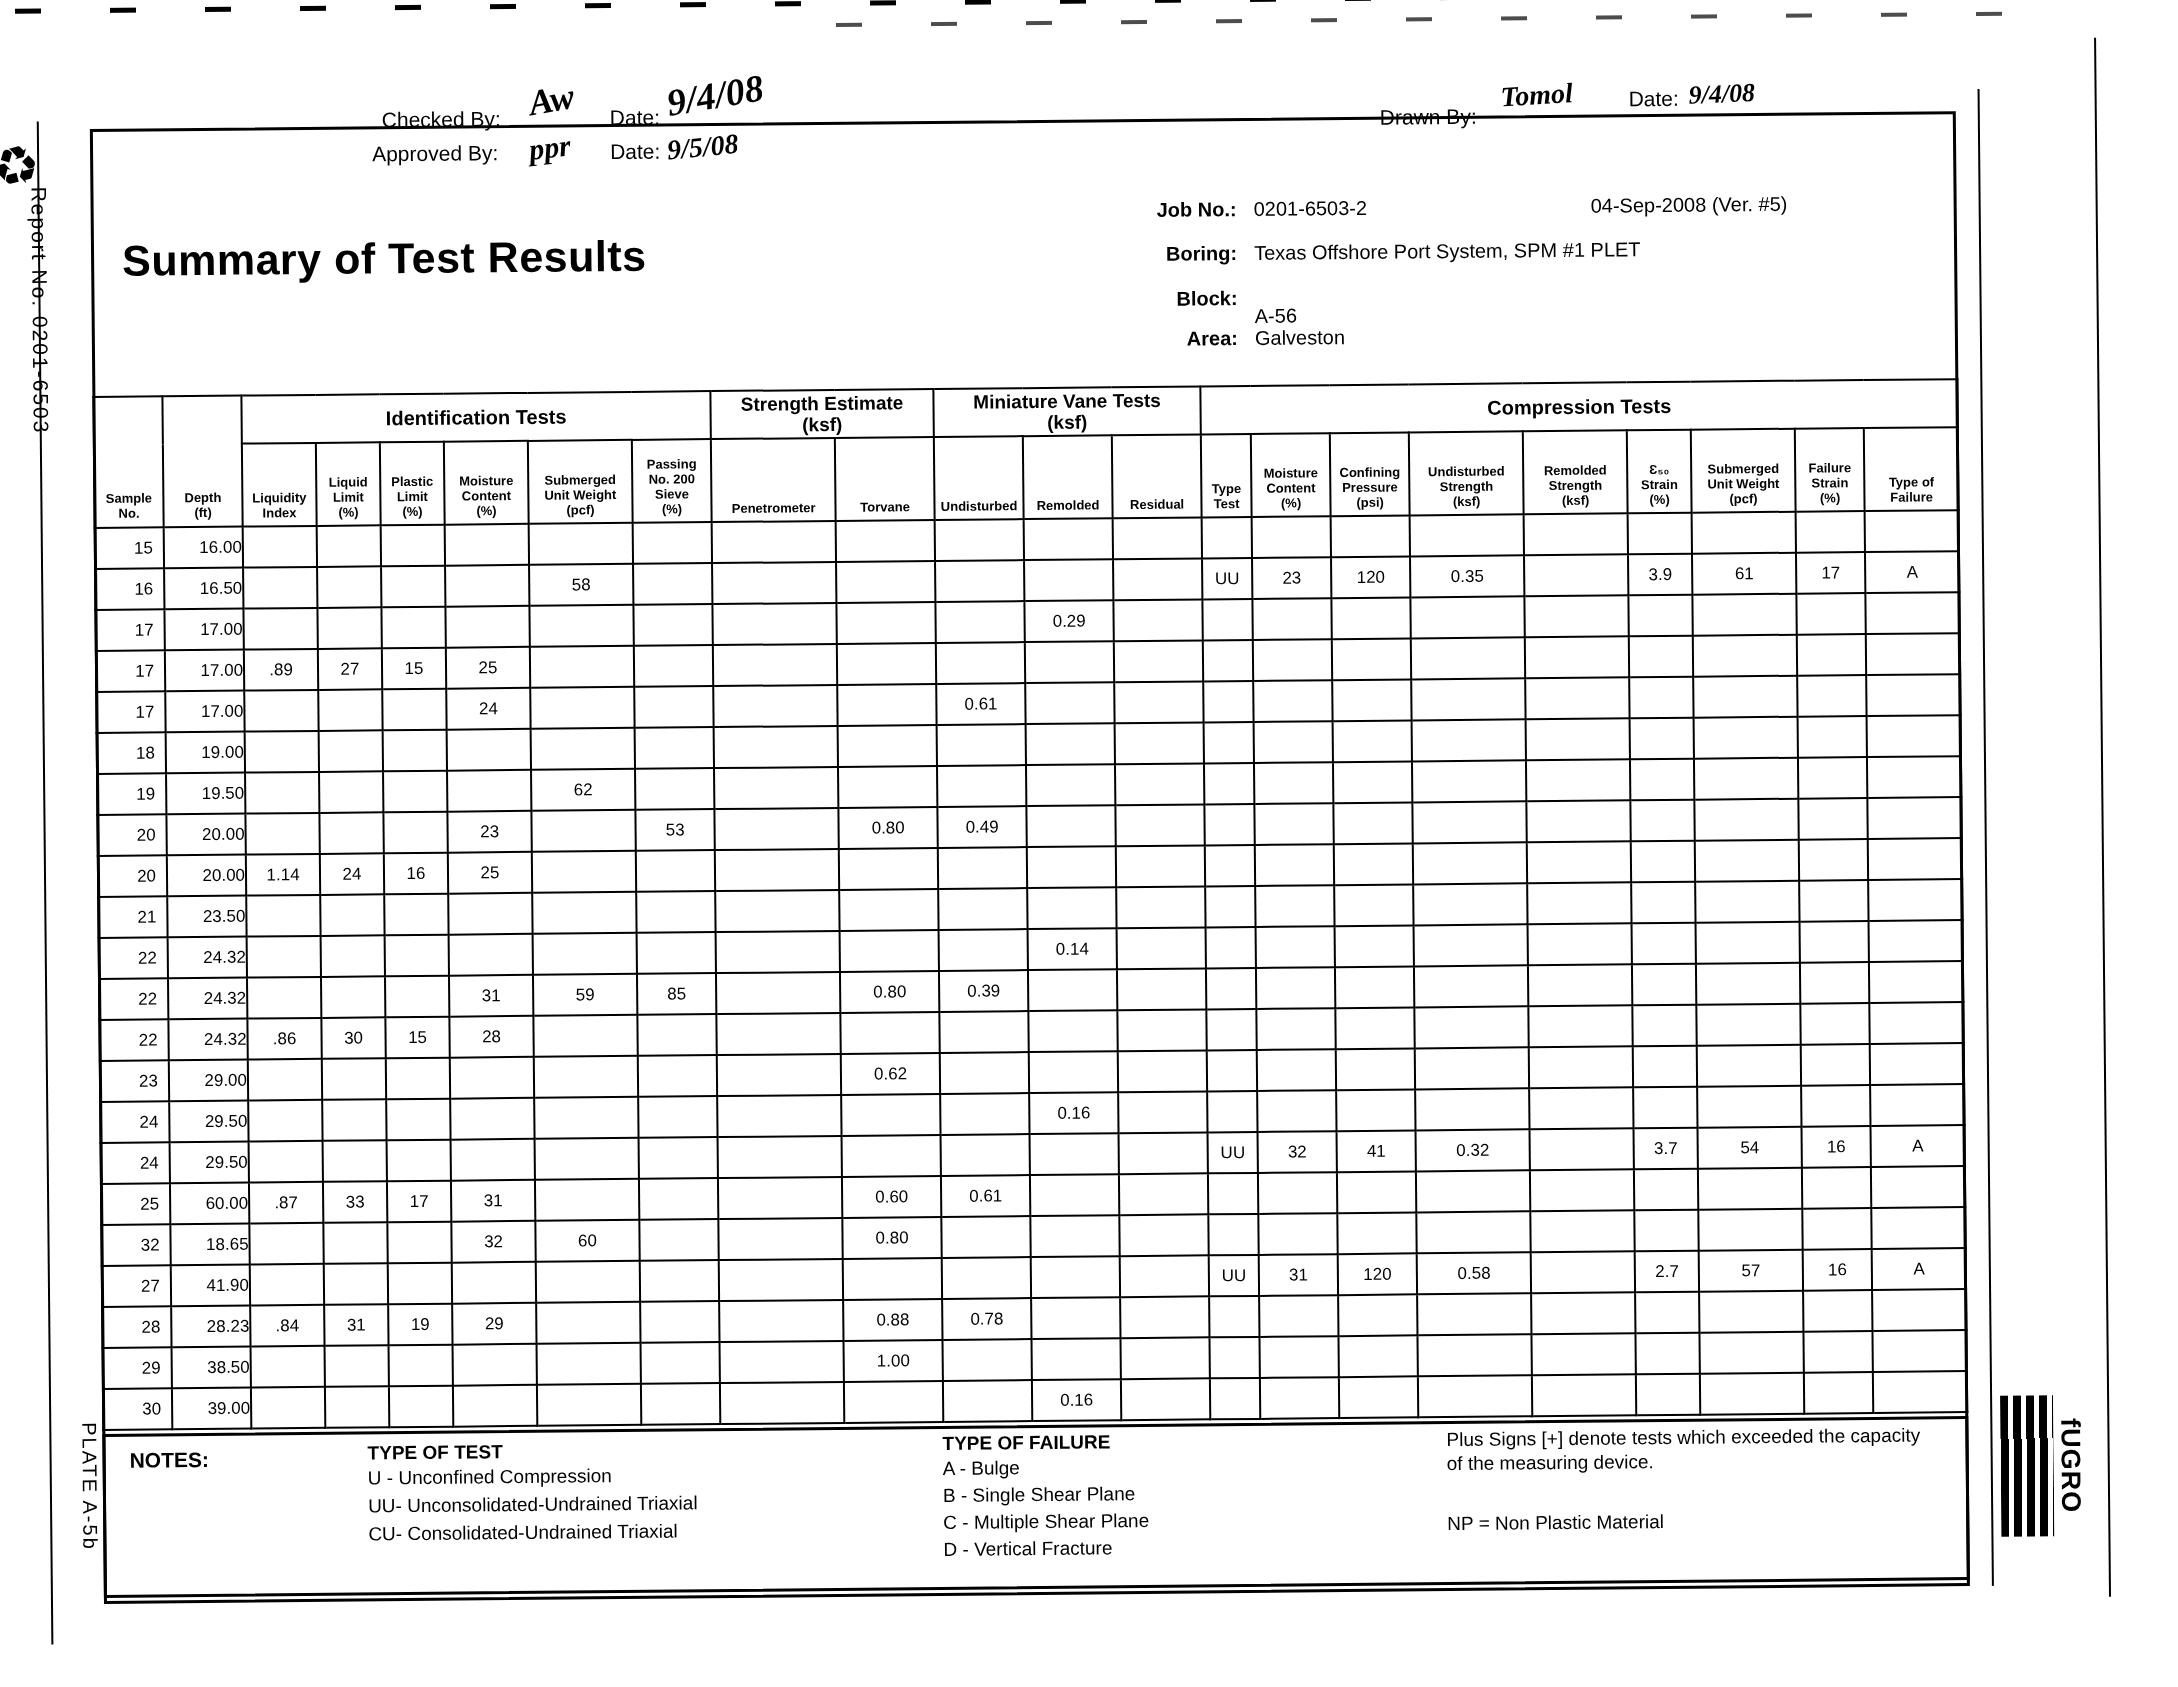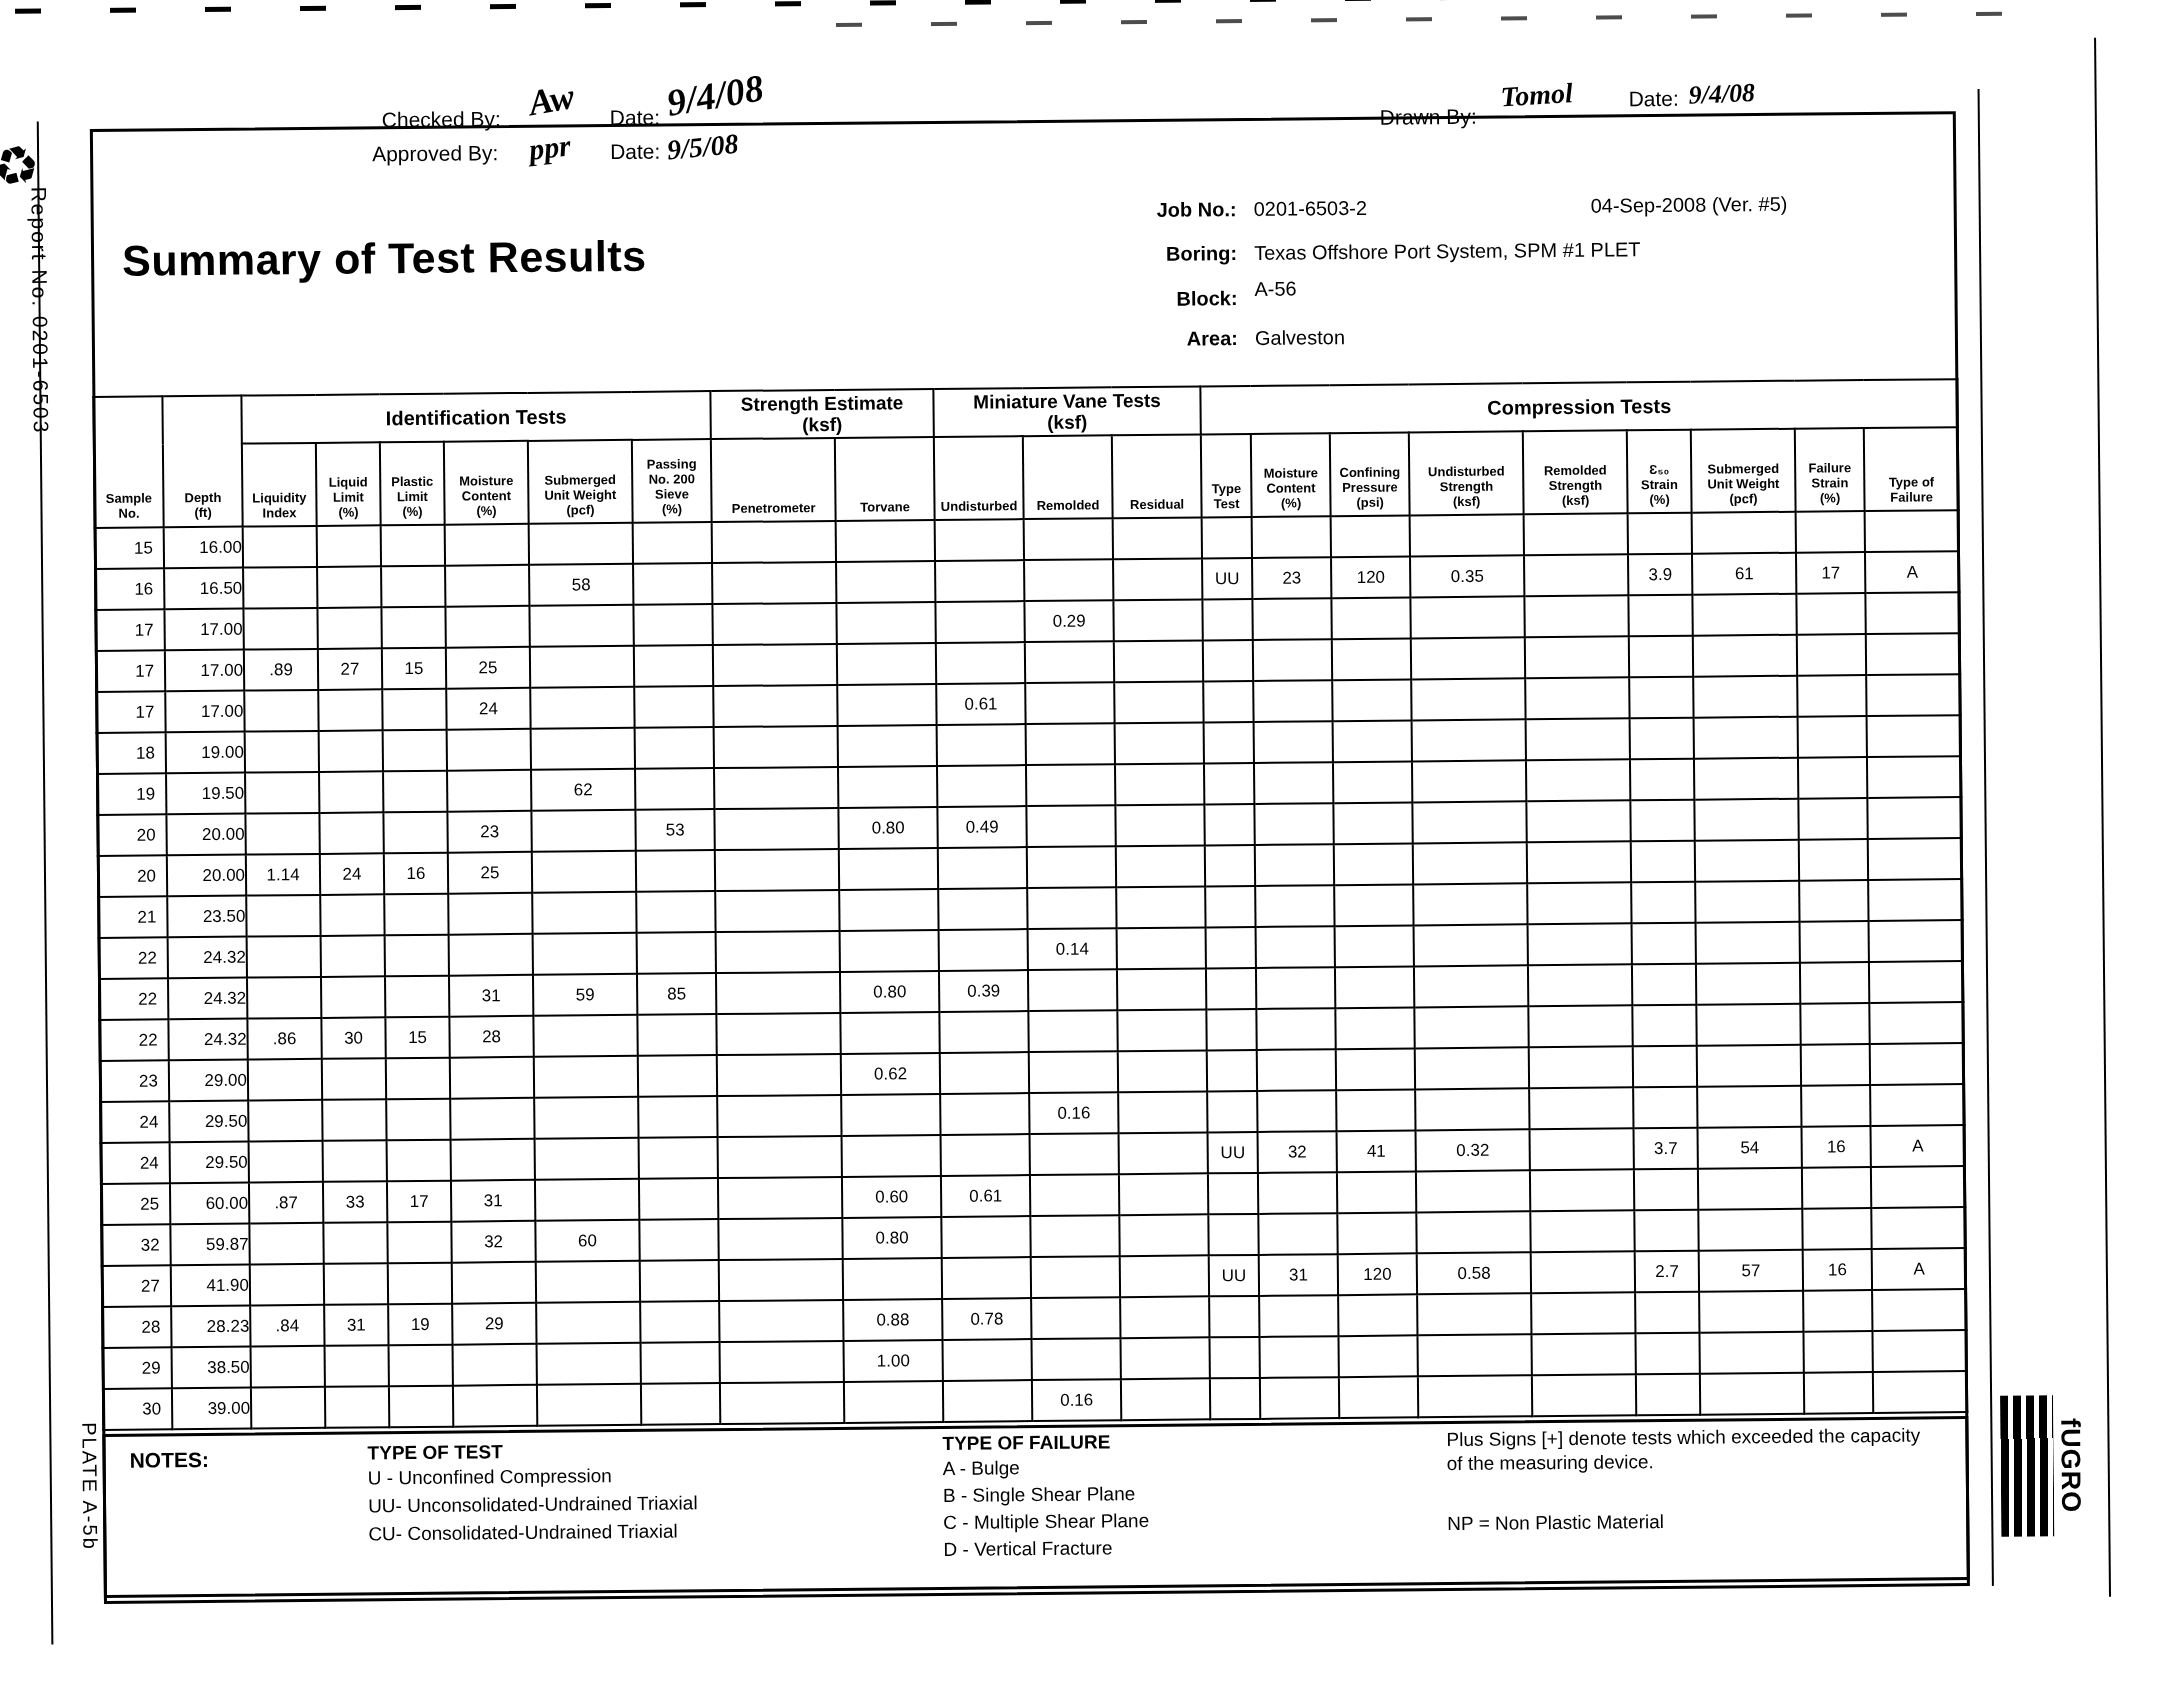--- a/index.html
+++ b/index.html
@@ -87,21 +87,21 @@
     <span class="v-text" style="left:79px;top:1422px;font-size:20px;">PLATE A-5b</span>
 
     <div id="frame">
       <div id="main-title">Summary of Test Results</div>
       <span class="jb-label" style="top:77px;">Job No.:</span>
       <span class="jb-value" style="top:77px;">0201-6503-2</span>
       <span class="jb-ver" style="top:77px;">04-Sep-2008  (Ver. #5)</span>
       <span class="jb-label" style="top:121px;">Boring:</span>
       <span class="jb-value" style="top:121px;">Texas Offshore Port System, SPM #1 PLET</span>
       <span class="jb-label" style="top:166px;">Block:</span>
-      <span class="jb-value" style="top:157px;text-align:center;">A-56</span>
+      <span class="jb-value" style="top:184px;text-align:center;">A-56</span>
       <span class="jb-label" style="top:206px;">Area:</span>
       <span class="jb-value" style="top:206px;">Galveston</span>
     </div>
 
     <table id="results">
       <colgroup>
         <col style="width:69px">
           <col style="width:79px">
           <col style="width:74px">
           <col style="width:64px">
@@ -592,21 +592,21 @@
             <td class="c15"></td>
             <td class="c16"></td>
             <td class="c17"></td>
             <td class="c18"></td>
             <td class="c19"></td>
             <td class="c20"></td>
             <td class="c21"></td>
           </tr>
           <tr>
             <td class="c0">32</td>
-            <td class="c1">59.87</td>
+            <td class="c1">18.65</td>
             <td class="c2"></td>
             <td class="c3"></td>
             <td class="c4"></td>
             <td class="c5">32</td>
             <td class="c6">60</td>
             <td class="c7"></td>
             <td class="c8"></td>
             <td class="c9">0.80</td>
             <td class="c10"></td>
             <td class="c11"></td>

